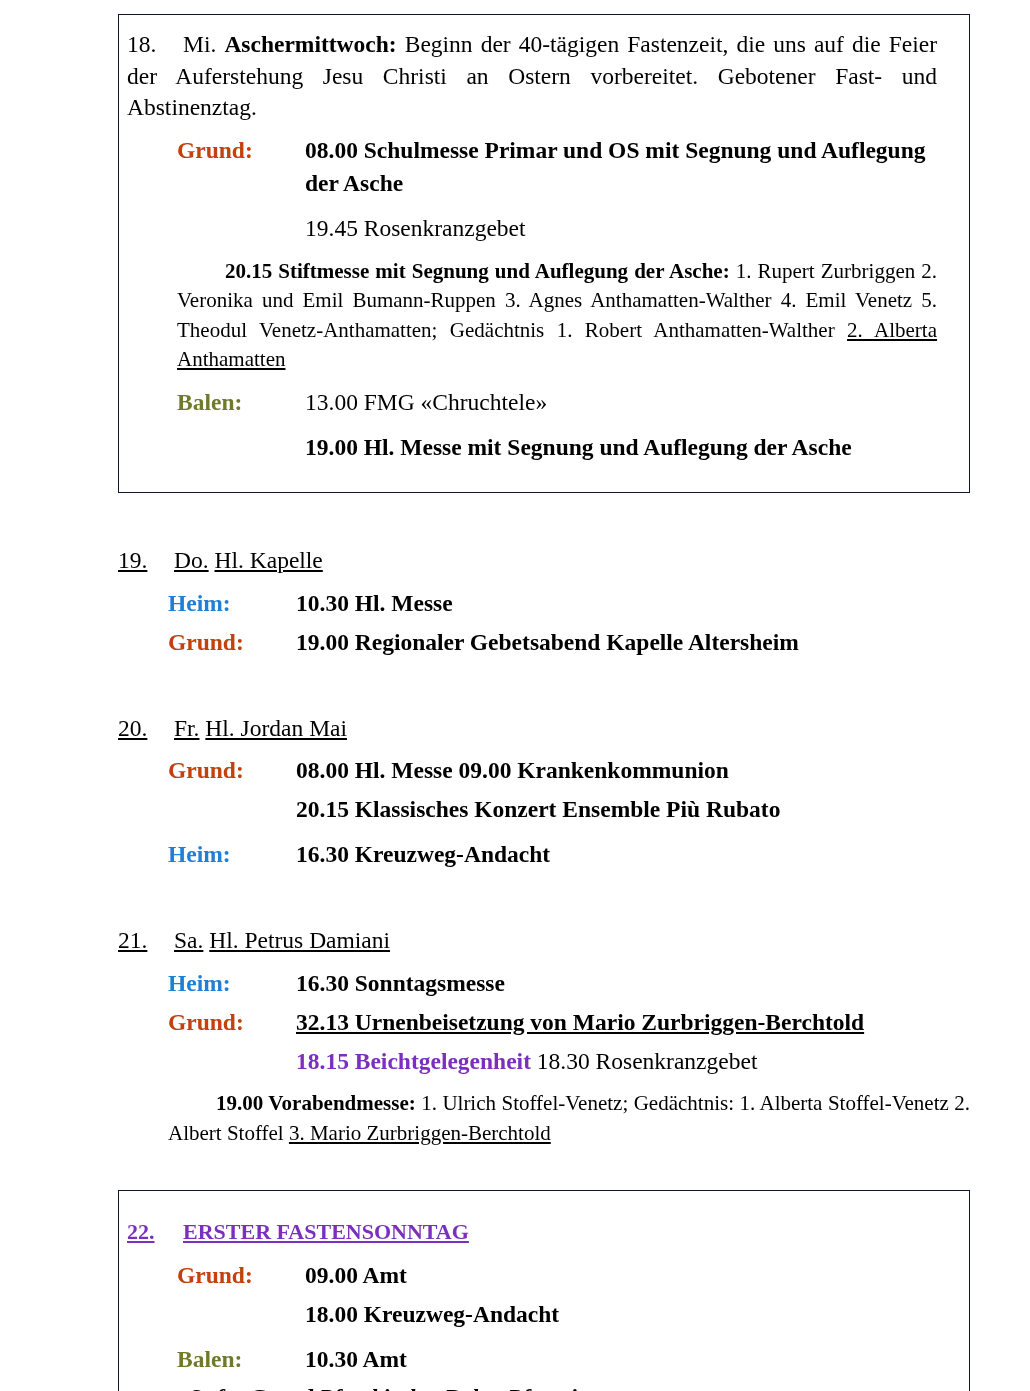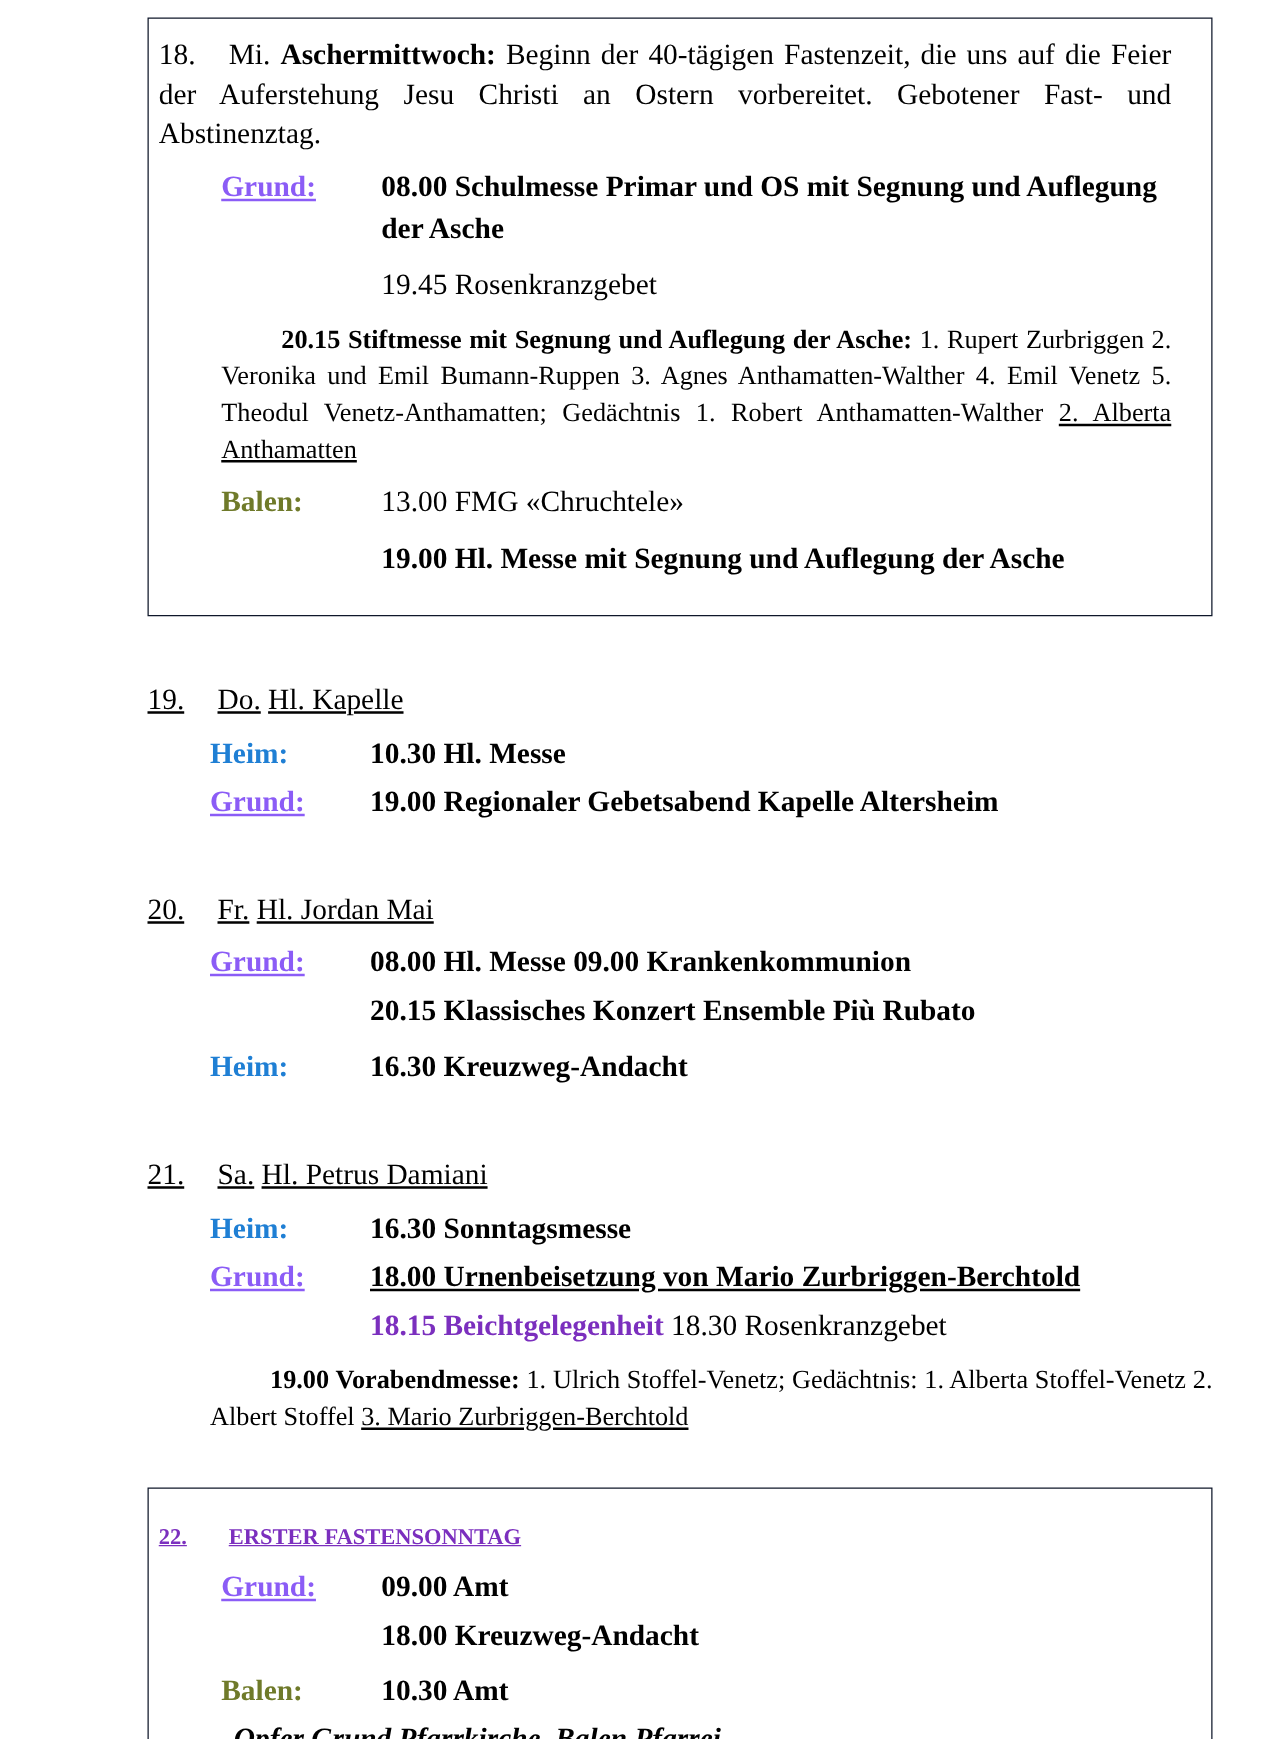--- a/index.html
+++ b/index.html
@@ -61,21 +61,21 @@
   }
   .b { font-weight: bold; }
   .u { text-decoration: underline; }
 
   .label {
     display: inline-block;
     width: 128px;
     font-weight: bold;
     vertical-align: top;
   }
-  .label-grund { color: #8b5cf6; text-decoration: underline; }
+  .label-grund { color: #c2410c; }
   .label-balen { color: #6f7a2a; }
   .label-heim  { color: #1f7fd4; }
 
   .row {
     font-size: 23.5px;
     line-height: 1.4;
     margin: 0 0 12px 0;
     padding-left: 50px;
   }
   .row-tight { margin-bottom: 6px; }
@@ -86,21 +86,21 @@
   }
   .indent-text {
     font-size: 21px;
     line-height: 1.4;
     margin: 0 0 12px 0;
     padding-left: 50px;
     text-align: justify;
   }
   .indent-text .firstind { display: inline-block; width: 48px; }
   .sunday-title {
-    font-size: 18px;
+    font-size: 22px;
     font-weight: bold;
     color: #7b2fbe;
     text-decoration: underline;
     margin: 0 0 12px 0;
   }
   .sunday-title .num { min-width: 56px; }
   .purple { color: #7b2fbe; font-weight: bold; }
   .spacer-lg { height: 40px; }
   .spacer-md { height: 26px; }
   .sub-row {
@@ -188,21 +188,21 @@
 
     <div class="blk">
       <p class="entry-head">
         <span class="num">21.</span><span class="u">Sa.</span>
         <span class="u">Hl. Petrus Damiani</span>
       </p>
       <div class="row row-tight">
         <span class="label label-heim">Heim:</span><span class="hang b">16.30 Sonntagsmesse</span>
       </div>
       <div class="row row-tight">
-        <span class="label label-grund">Grund:</span><span class="hang b u">18.00 Urnenbeisetzung von Mario Zurbriggen-Berchtold</span>
+        <span class="label label-grund">Grund:</span><span class="hang b u">32.13 Urnenbeisetzung von Mario Zurbriggen-Berchtold</span>
       </div>
       <div class="sub-row sub-row-normal">
         <span class="purple">18.15 Beichtgelegenheit</span>
         <span>18.30 Rosenkranzgebet</span>
       </div>
       <p class="indent-text">
         <span class="firstind"></span><span class="b">19.00 Vorabendmesse:</span>
         <span>1. Ulrich Stoffel-Venetz; Gedächtnis: 1. Alberta Stoffel-Venetz 2. Albert Stoffel</span>
         <span class="u">3. Mario Zurbriggen-Berchtold</span>
       </p>

